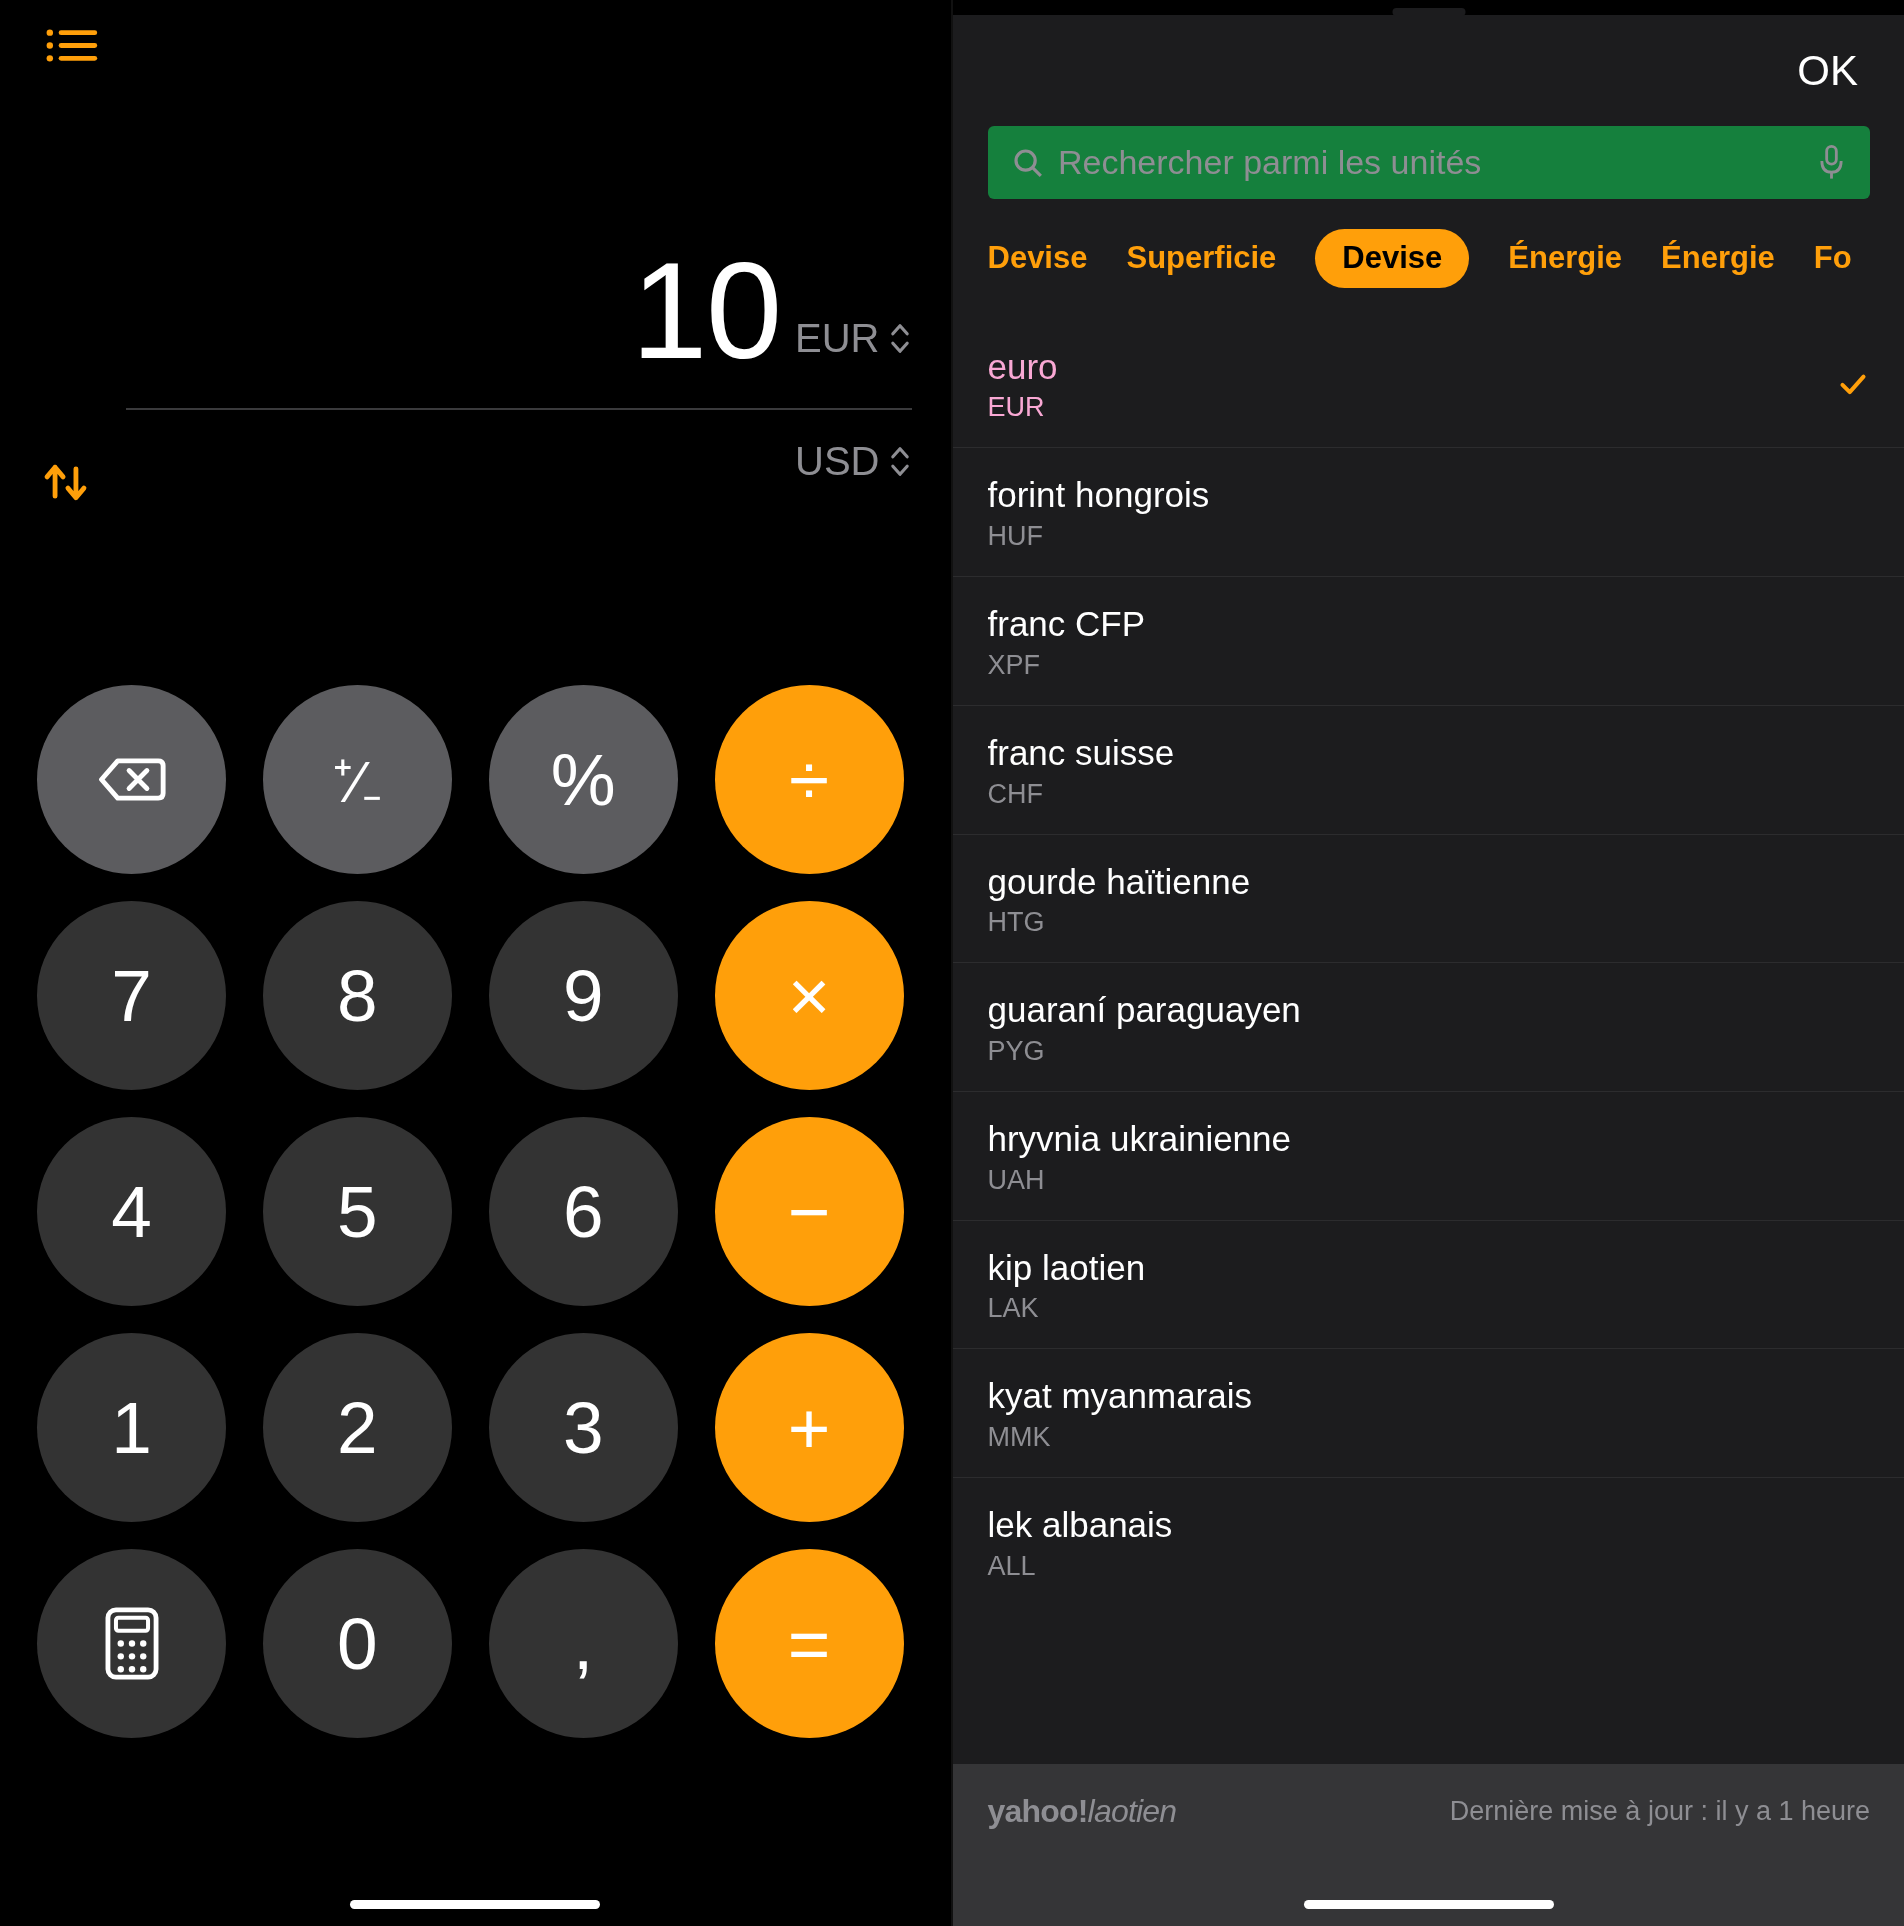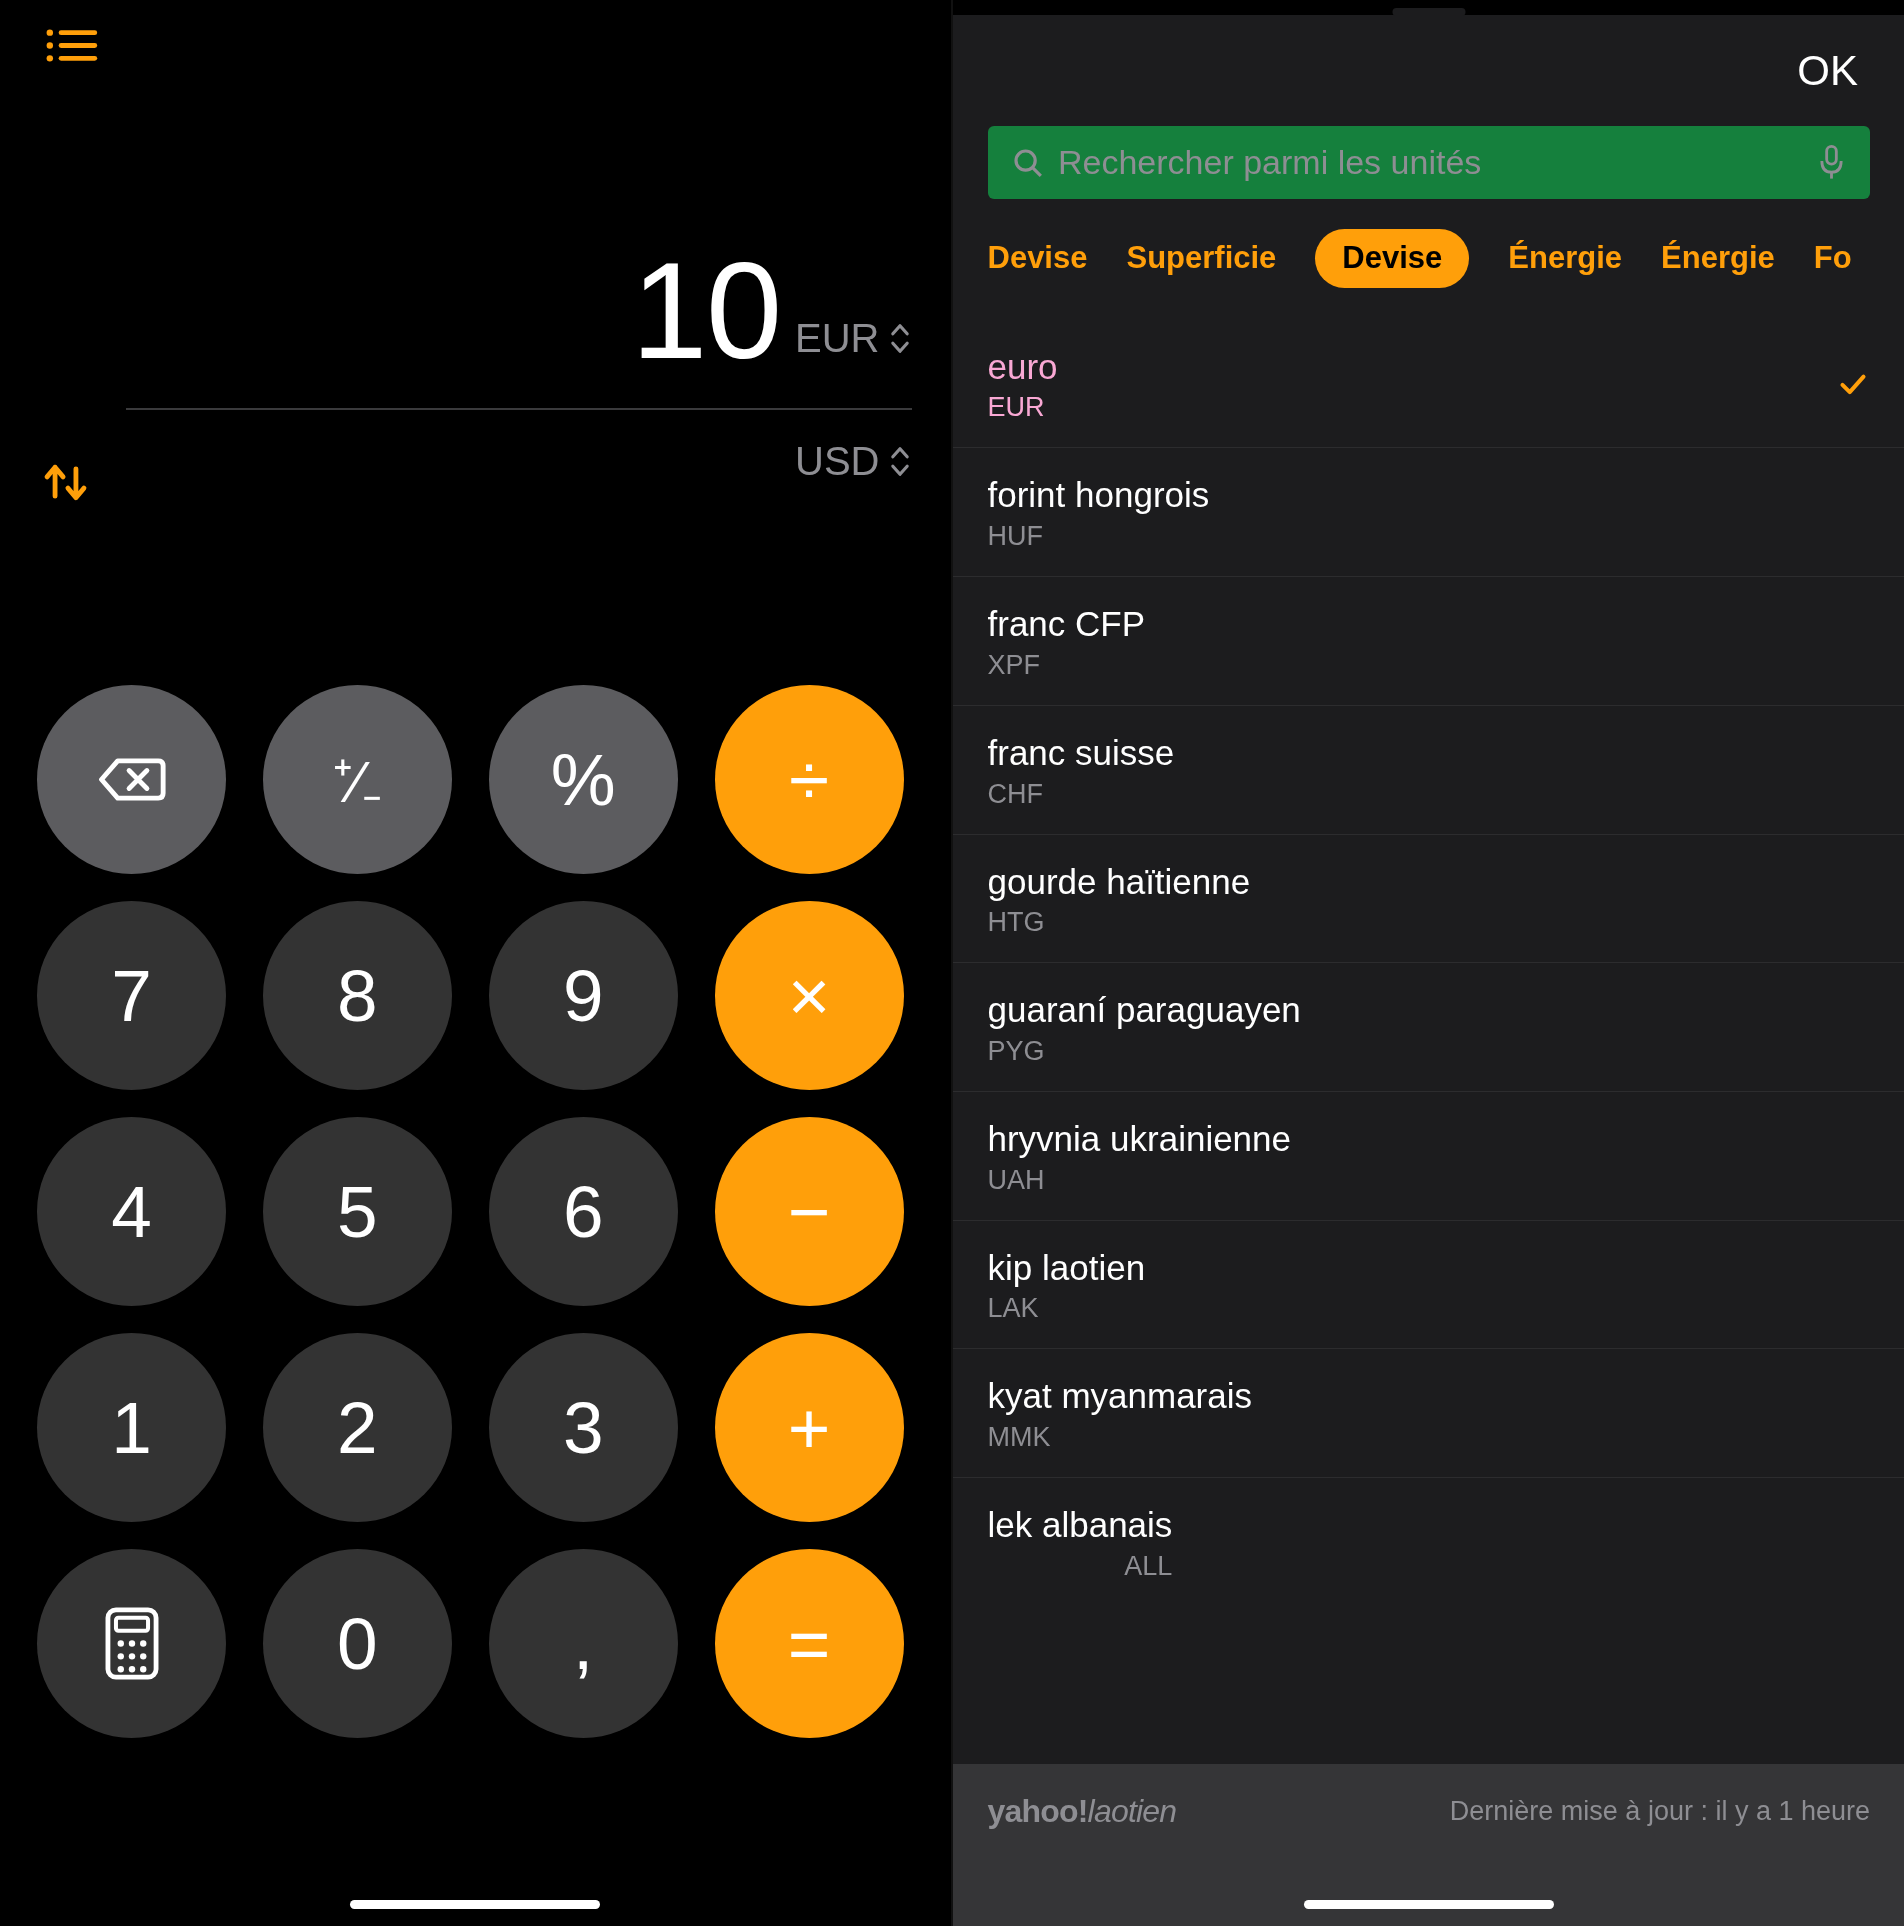--- a/index.html
+++ b/index.html
@@ -51,21 +51,21 @@
     .searchbar input::placeholder { color: #8e8e93; }
     .mic { width: 29px; height: 39px; }
     .mic path, .mic rect, .mic line { stroke: #8e8e93; stroke-width: 3.5; fill: none; }
 
     .tabs { display: flex; gap: 39px; padding: 3.2px 35px 32px; align-items: center; overflow: hidden; }
     .tab { font-size: 31px; font-weight: 600; color: #ff9f0a; white-space: nowrap; cursor: pointer; padding: 11.3px 0; }
     .tab.active { background: #ff9f0a; color: #000; padding: 11.3px 27px; border-radius: 32px; }
 
     .units { flex: 1; overflow: hidden; }
     .unit-row { padding: 24px 35px; border-bottom: 0.8px solid #2c2c2e; cursor: pointer; display: flex; align-items: center; justify-content: space-between; }
-    .unit-row:last-child { border-bottom: none; text-align: right; }
+    .unit-row:last-child { border-bottom: none; }
     .unit-text .name { font-size: 35px; line-height: 1.3; }
     .unit-text .code { font-size: 27px; color: #8e8e93; margin-top: 3.2px; }
     .unit-row.selected .name, .unit-row.selected .code { color: #f9a8d4; }
     .check { width: 34px; height: 34px; }
     .check path { stroke: #ff9f0a; stroke-width: 5; fill: none; stroke-linecap: round; stroke-linejoin: round; }
 
     .footer { position:absolute; left:0; right:0; bottom:0; background: rgba(58,58,60,0.85); padding: 29px 35px 97px; display: flex; align-items: center; justify-content: space-between; }
     .brand { color: #8e8e93; font-size: 32px; font-weight: 700; letter-spacing: -0.8px; font-style: italic; }
     .brand .y { font-style: normal; }
     .brand .fin { font-weight: 500; }

